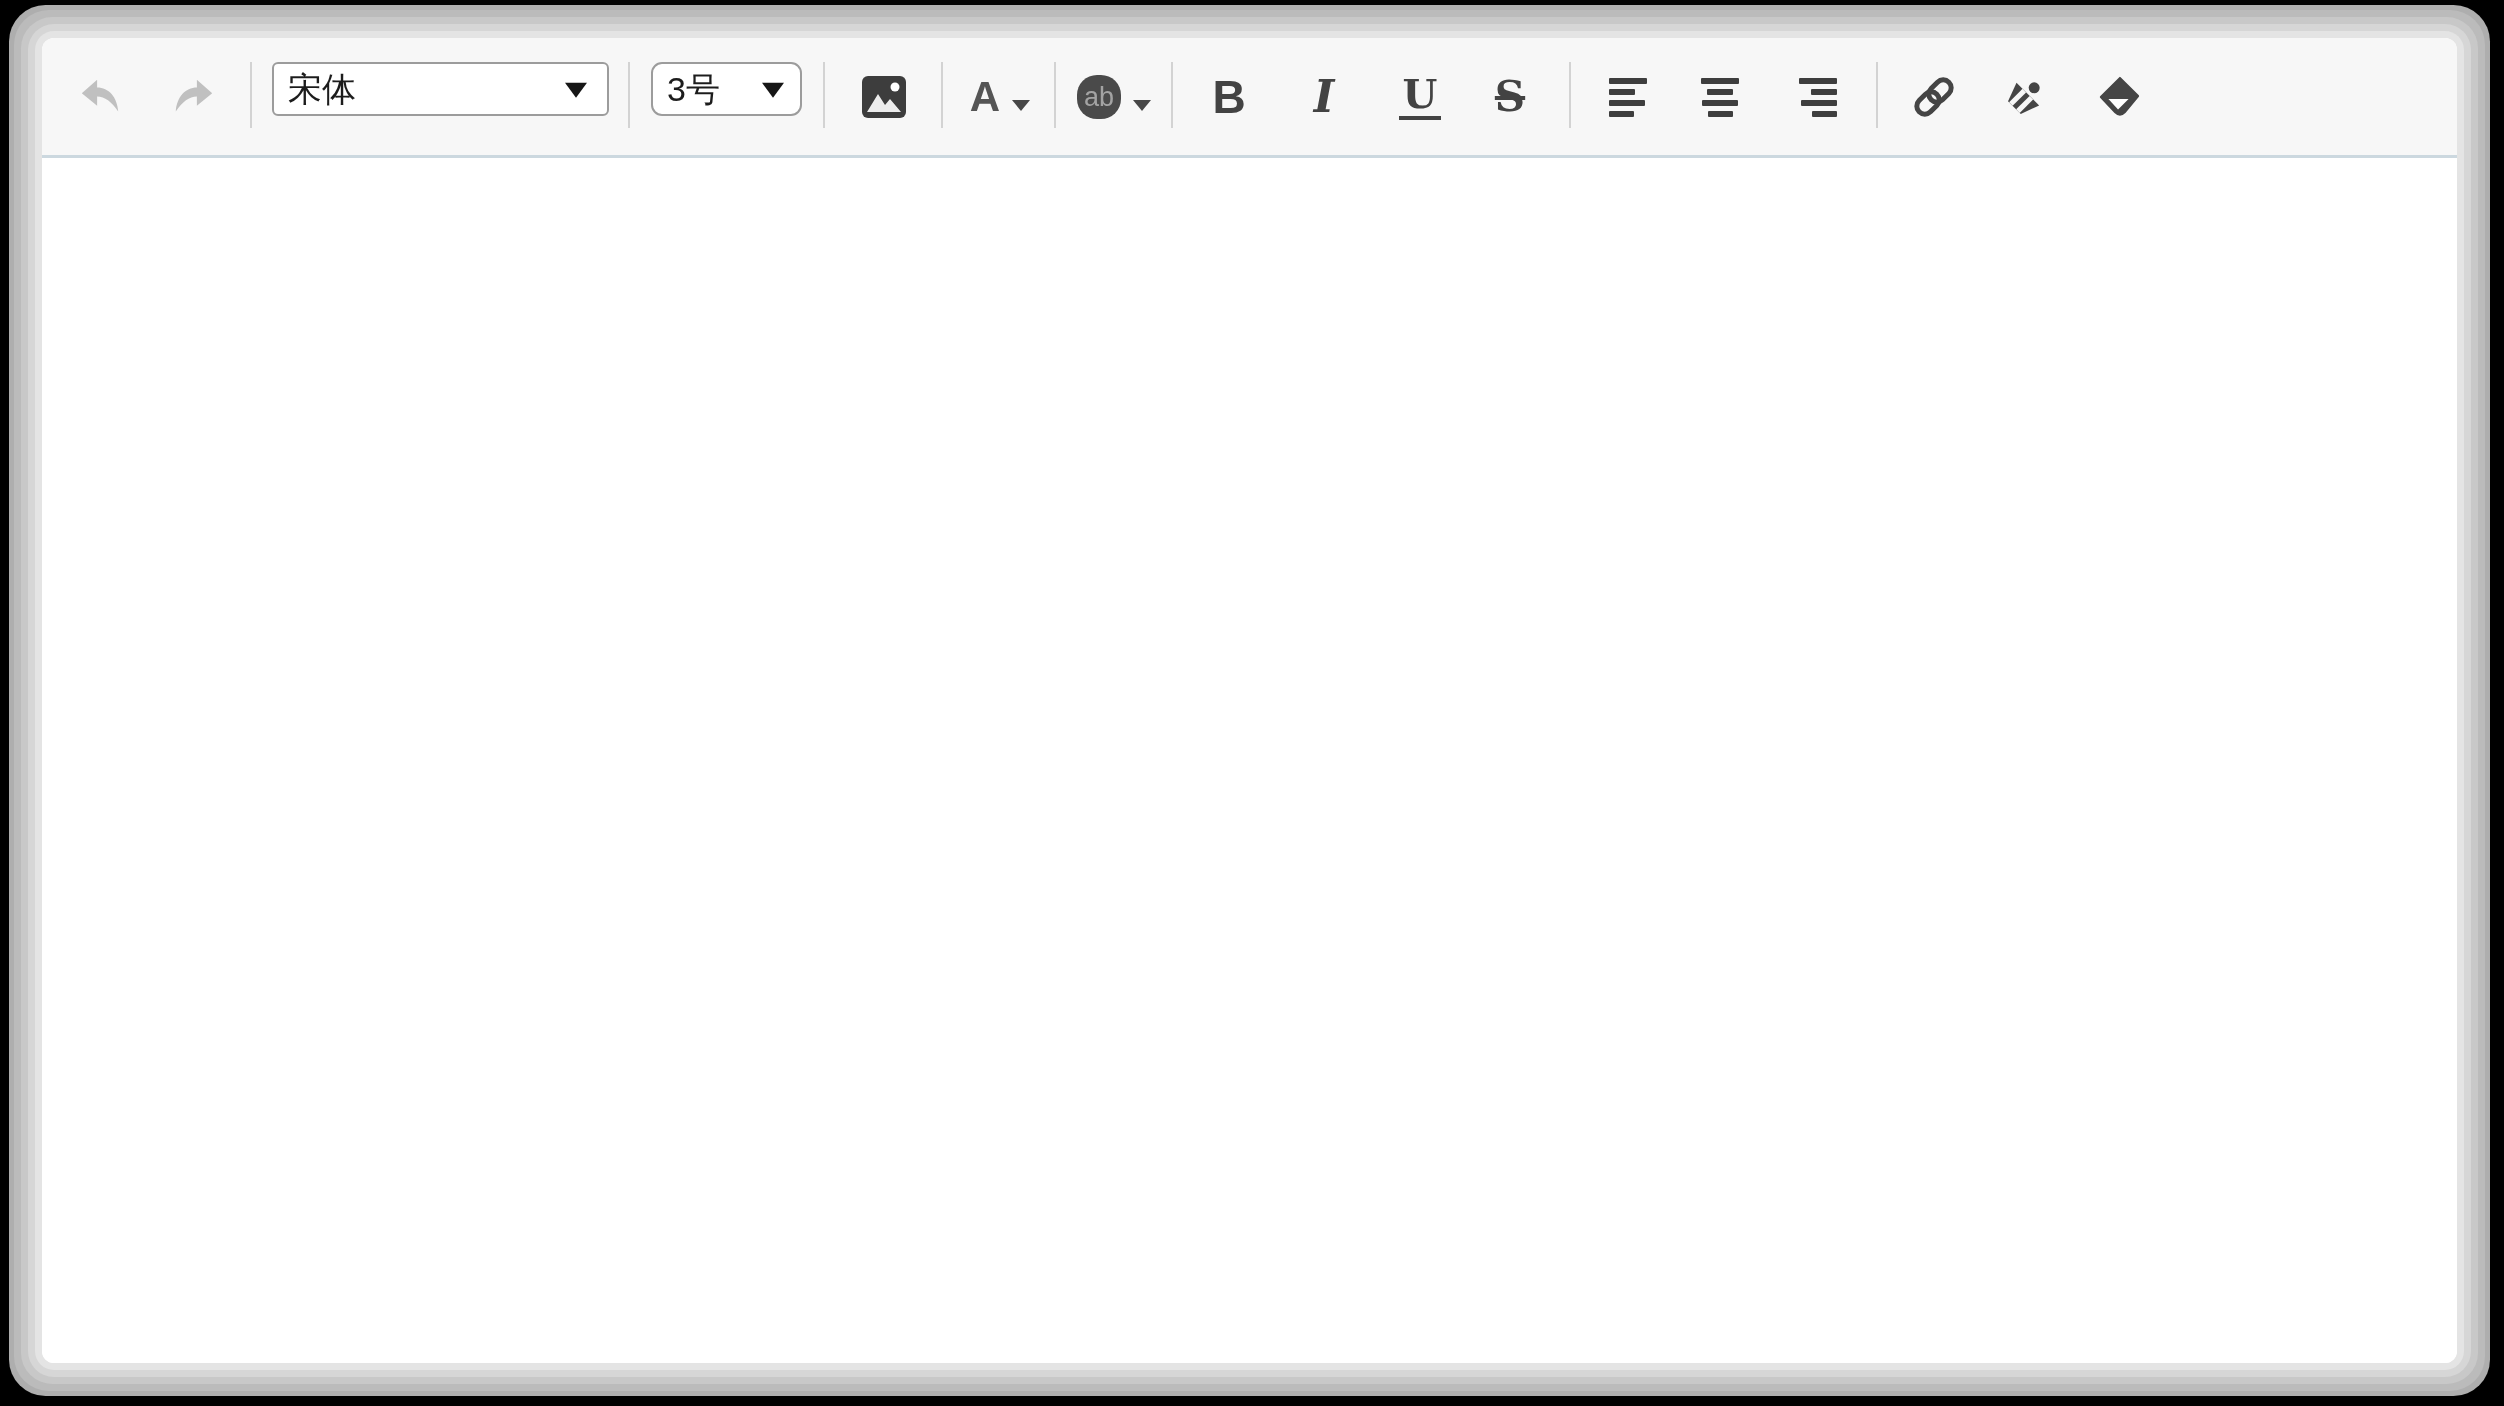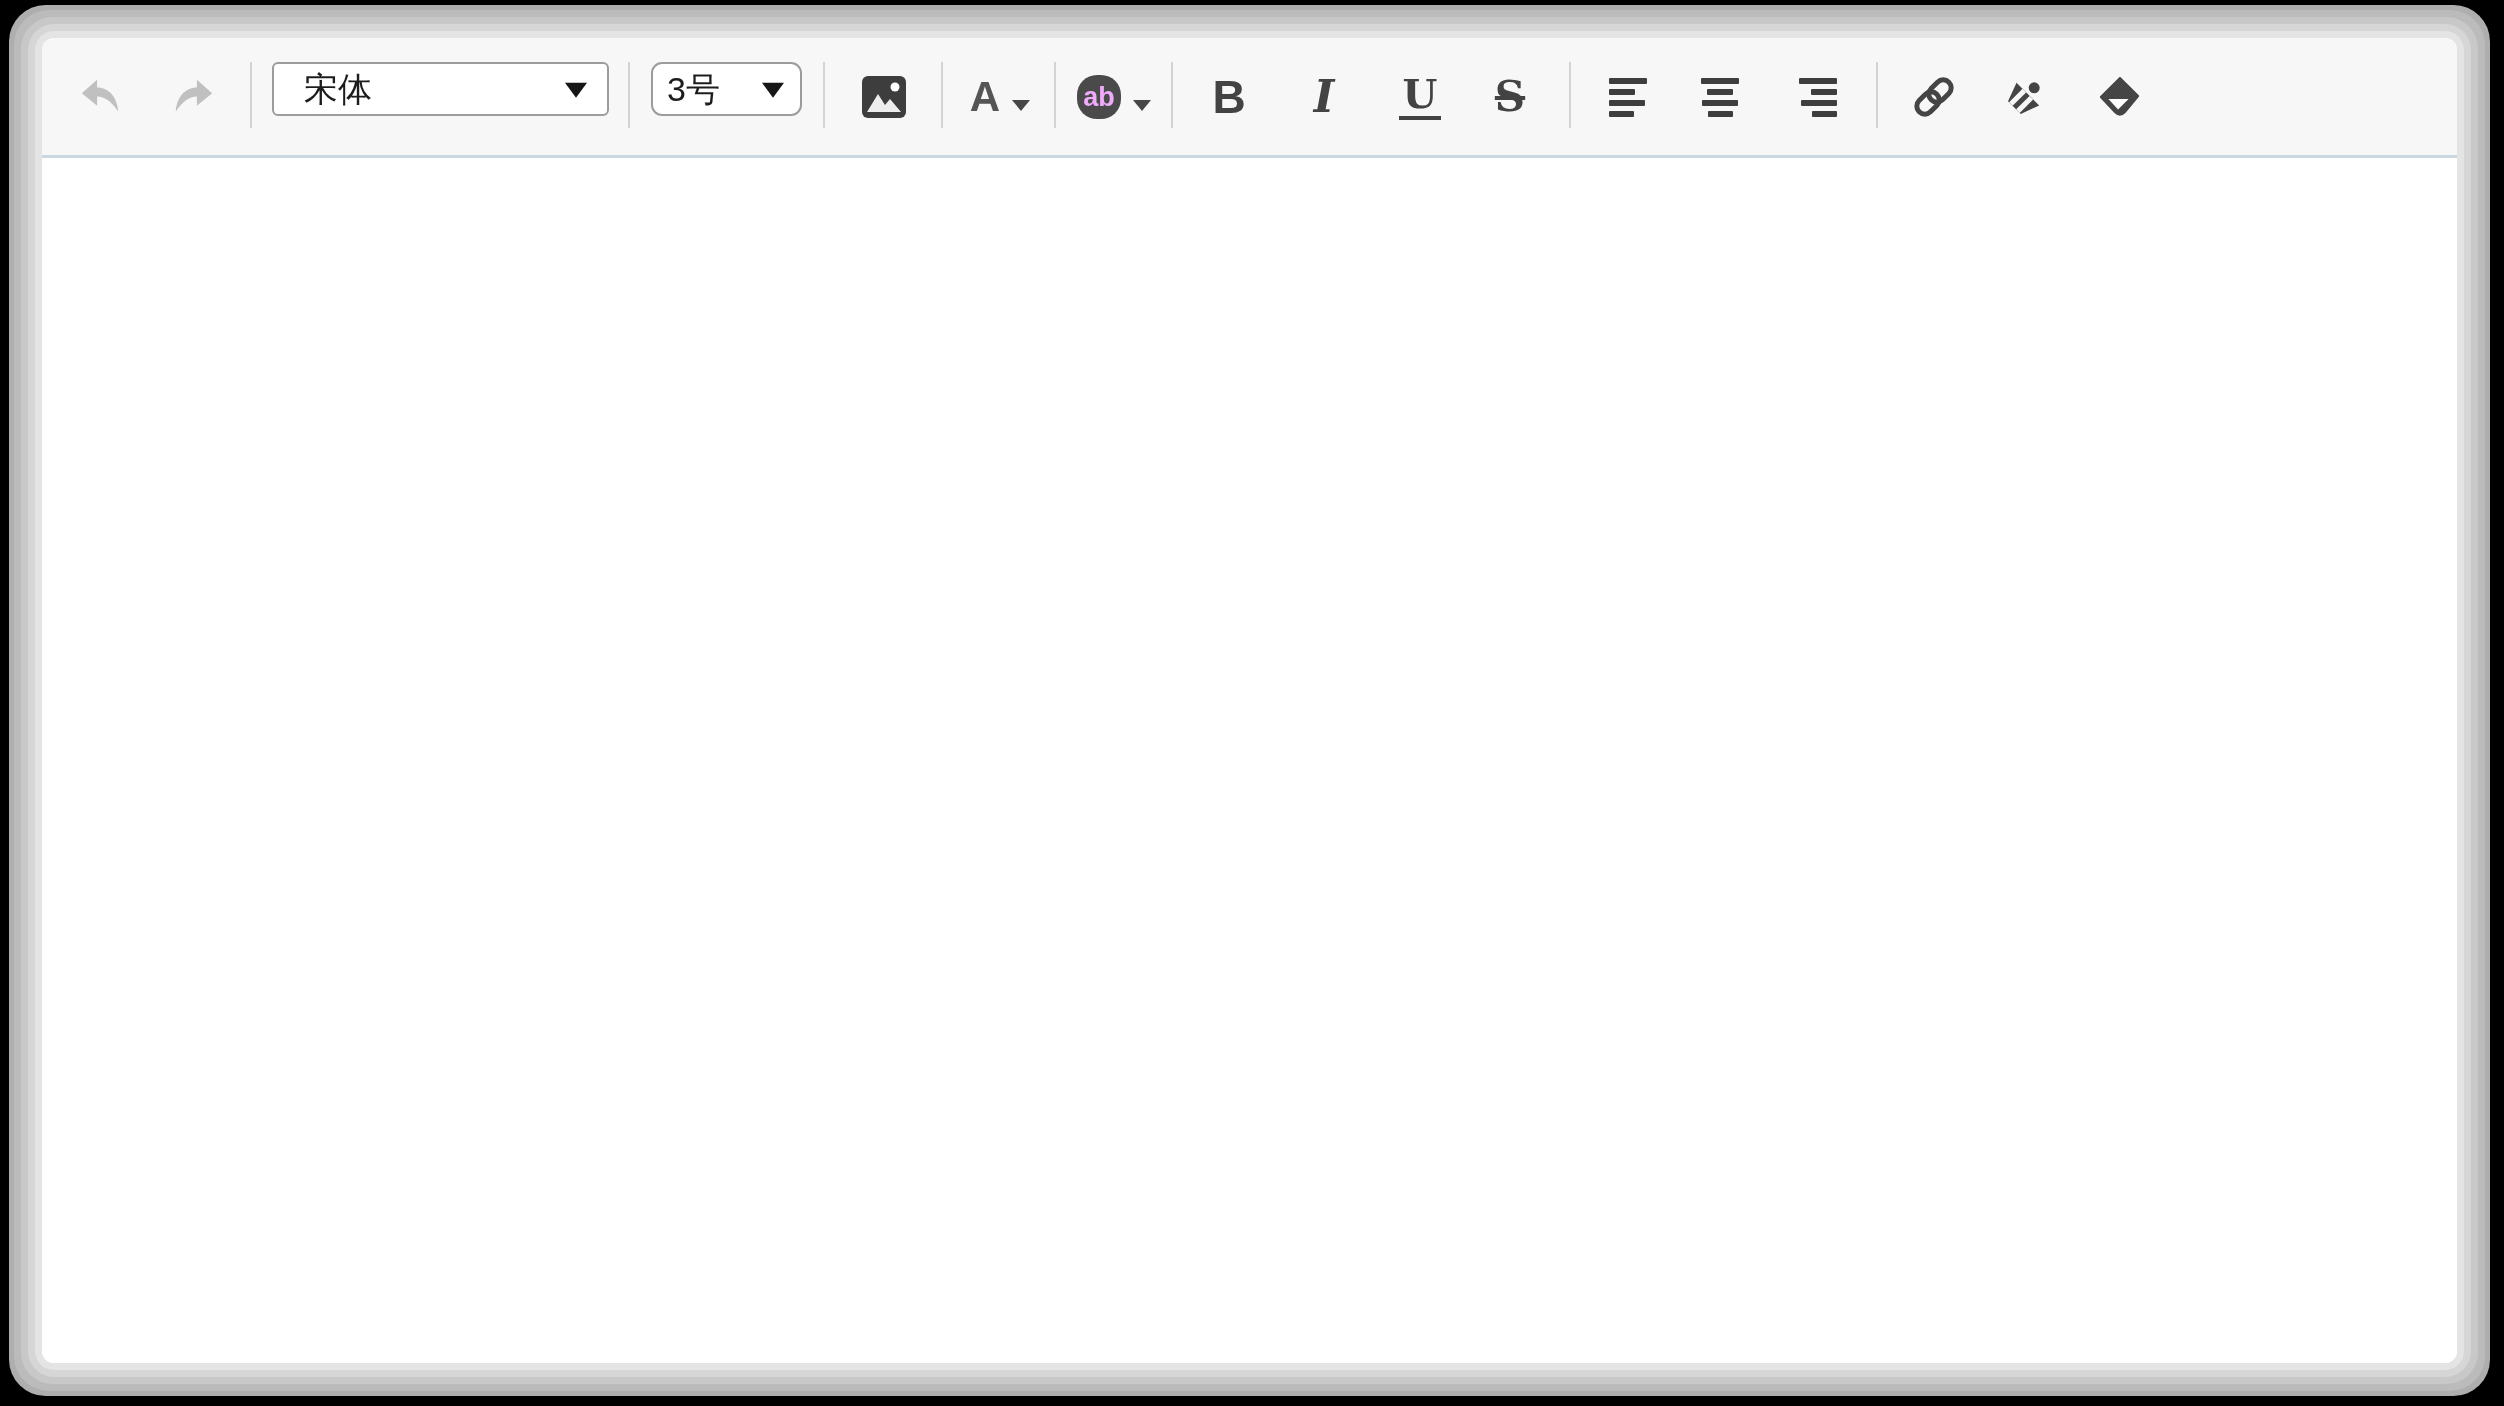--- a/index.html
+++ b/index.html
@@ -53,23 +53,23 @@
            border-bottom:4px solid #434343;padding:0 4px 2px 4px;}
   .glyph-S{font-family:"DejaVu Serif",serif;font-weight:bold;font-size:42px;
            text-decoration:line-through;text-decoration-thickness:4px;}
   
   .color-A{font-size:42px;font-weight:600;color:#555;line-height:1;}
   .caret-sm{
     width:0;height:0;border-left:9px solid transparent;border-right:9px solid transparent;
     border-top:11px solid #474747;margin-left:12px;margin-top:16px;
   }
   .ab-box{
-    width:44px;height:44px;border-radius:20px;background:#4a4a4a;color:#f0abfc;
+    width:44px;height:44px;border-radius:20px;background:#4a4a4a;color:#a3a3a3;
     display:flex;align-items:center;justify-content:center;
-    font-size:27px;font-weight:700;line-height:1;
+    font-size:27px;font-weight:400;line-height:1;
   }
   
   .align-icon{display:flex;flex-direction:column;width:38px;}
   .align-icon .bar{height:6px;background:#3e3e3e;border-radius:1px;margin-bottom:5px;}
   .align-icon .bar:last-child{margin-bottom:0;}
   .align-left-icon{align-items:flex-start;}
   .align-center-icon{align-items:center;}
   .align-right-icon{align-items:flex-end;}
   .b1{width:38px;} .b2{width:26px;} .b3{width:36px;} .b4{width:25px;}
   
@@ -91,21 +91,21 @@
       </svg>
     </div>
     <div class="tb-btn" style="left:124px;">
       <svg width="46" height="40" viewBox="0 0 48 40" style="transform:scaleX(-1);">
         <path d="M5 16 L21 2 L21 10 C33 10 42 20 43 35 C36 25 29 19.5 21 19.5 L21 29 Z" fill="#c0c0c0"></path>
       </svg>
     </div>
 
     <div class="tb-sep" style="left:208px;"></div>
 
-    <div class="tb-select" style="left:230px;width:337px;padding-left:16px;">
+    <div class="tb-select" style="left:230px;width:337px;">
       <span class="sel-value">宋体</span>
       <span class="sel-caret" style="right:20px;"></span>
     </div>
 
     <div class="tb-sep" style="left:586px;"></div>
 
     <div class="tb-select" style="left:609px;width:151px;border-radius:11px;">
       <span class="sel-value">3号</span>
       <span class="sel-caret" style="right:16px;"></span>
     </div>

